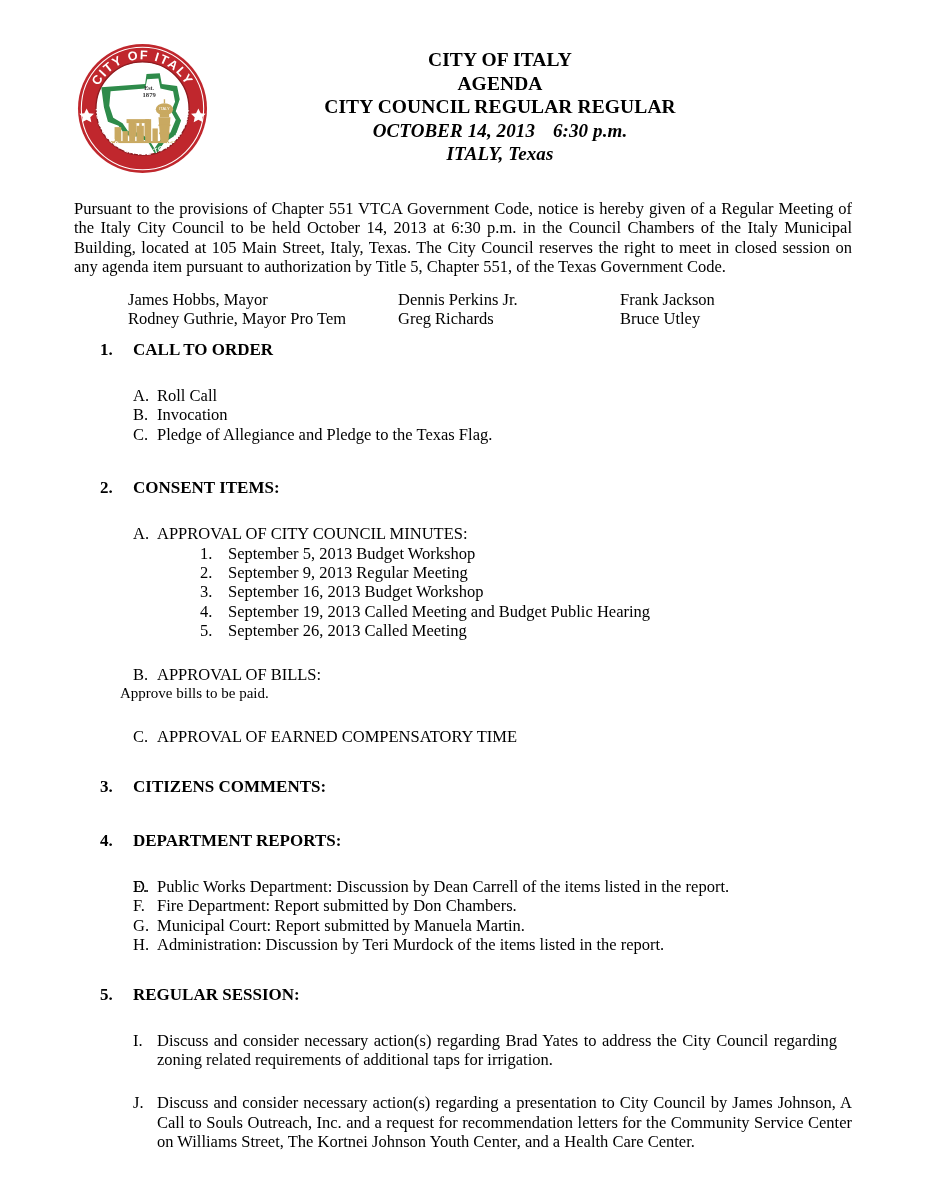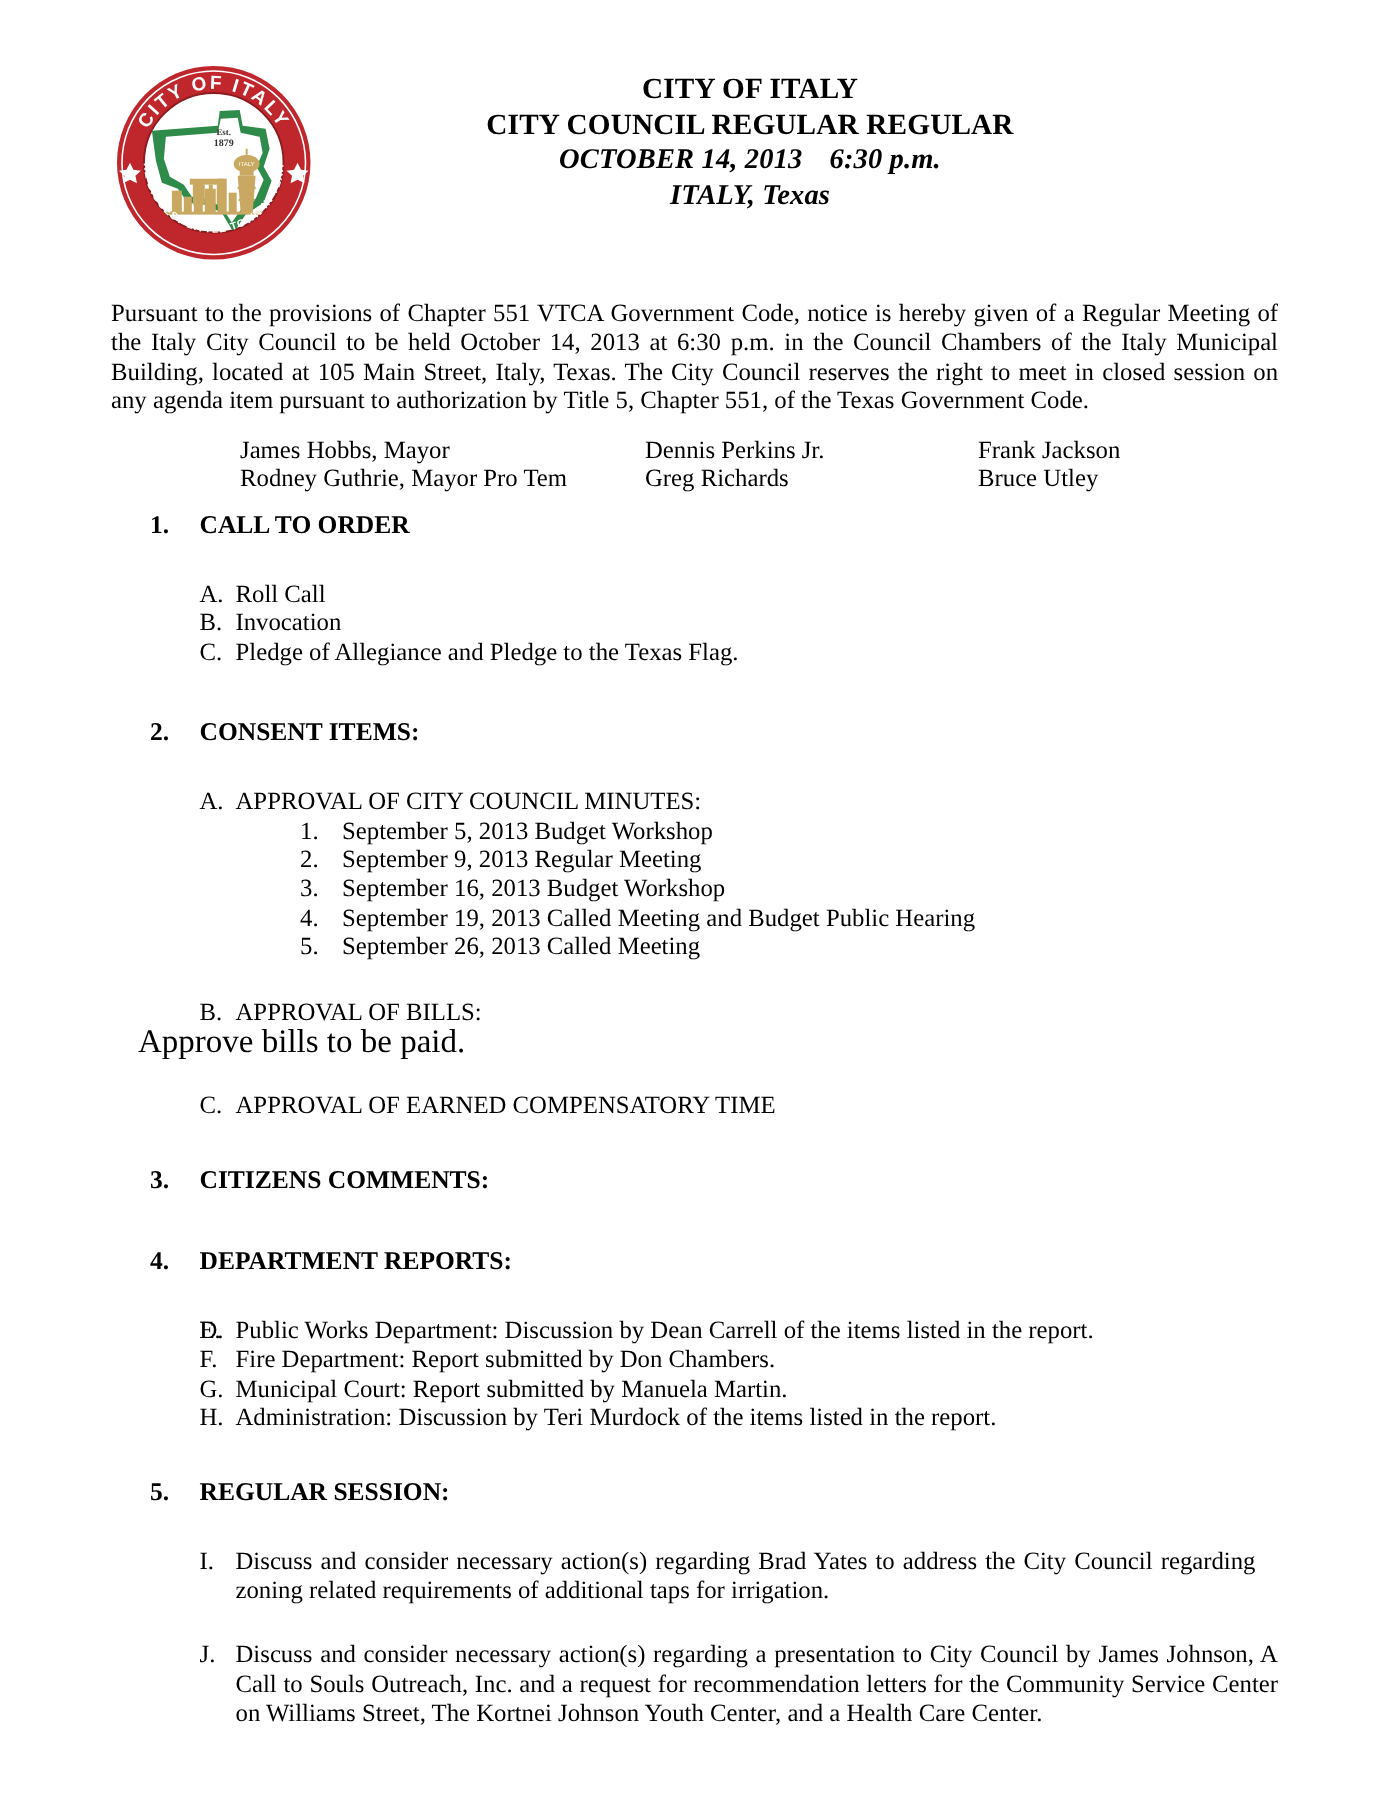--- a/index.html
+++ b/index.html
@@ -69,21 +69,21 @@
   
   .names {
     position: absolute;
     left: 128px;
     top: 291px;
     width: 720px;
     font-size: 16.5px;
     line-height: 18.6px;
   }
   .names .row { display: block; white-space: nowrap; }
-  .names .c1 { display: inline-block; width: 270px; margin-left: 32px; }
+  .names .c1 { display: inline-block; width: 270px; }
   .names .c2 { display: inline-block; width: 222px; }
   .names .c3 { display: inline-block; }
 
   
   .body-area {
     position: absolute;
     left: 0;
     top: 340px;
     width: 927px;
   }
@@ -138,22 +138,22 @@
     white-space: nowrap;
   }
   .subitem > .mk {
     position: absolute;
     left: 200px;
     top: 0;
     width: 26px;
   }
 
   .plainline {
-    padding-left: 92px;
-    font-size: 22px;
+    padding-left: 120px;
+    font-size: 15px;
     line-height: 19.4px;
   }
   .sp-24 { height: 24px; }
   .sp-26 { height: 26px; }
   .sp-30 { height: 30px; }
   .sp-34 { height: 34px; }
 </style>
 </head>
 <body>
 
@@ -223,20 +223,21 @@
           <textPath href="#arcBot" startOffset="50%" text-anchor="middle">THE BIGGEST LITTLE TOWN IN TEXAS</textPath>
         </text>
 
         <polygon points="16,100 19.5,107 27,108 21.5,113 23,120.5 16,117 9,120.5 10.5,113 5,108 12.5,107" fill="#ffffff"></polygon>
         <polygon points="184,100 187.5,107 195,108 189.5,113 191,120.5 184,117 177,120.5 178.5,113 173,108 180.5,107" fill="#ffffff"></polygon>
       </svg>
     </div>
 
     <div class="title-block">
       <div class="title-line">CITY OF ITALY</div>
+      <div class="title-line">AGENDA</div>
       <div class="title-line"><span>CITY COUNCIL </span><span class="u">REGULAR</span><span> REGULAR</span></div>
       <div class="title-line sub"><span>OCTOBER 14, 2013</span><span class="gap-wide"></span><span>6:30 p.m.</span></div>
       <div class="title-line sub">ITALY, Texas</div>
     </div>
   </div>
 
   <div class="notice">Pursuant to the provisions of Chapter 551 VTCA Government Code, notice is hereby given of a Regular Meeting of the Italy City Council to be held October 14, 2013 at 6:30 p.m. in the Council Chambers of the Italy Municipal Building, located at 105 Main Street, Italy, Texas.  The City Council reserves the right to meet in closed session on any agenda item pursuant to authorization by Title 5, Chapter 551, of the Texas Government Code.</div>
 
   <div class="names">
     <div class="row">

